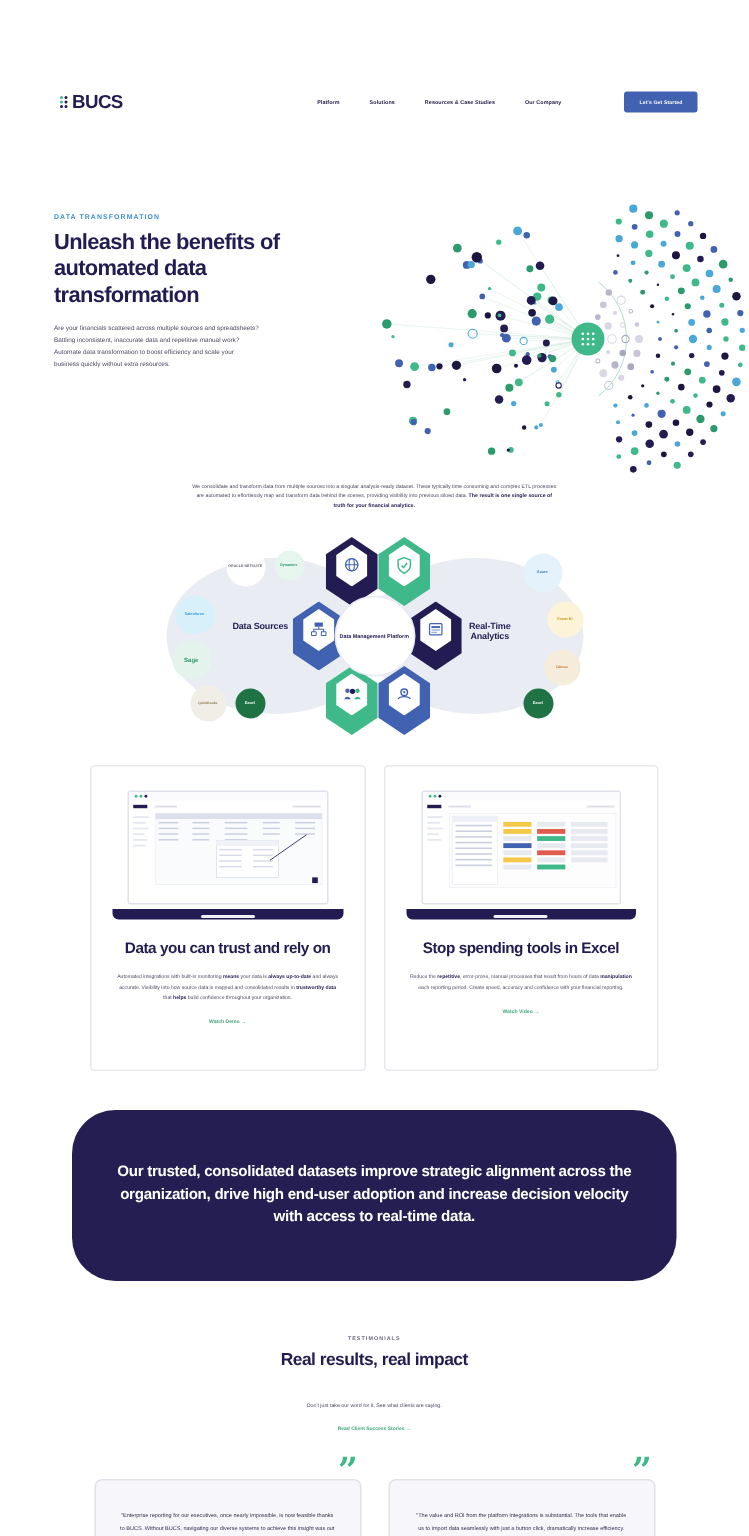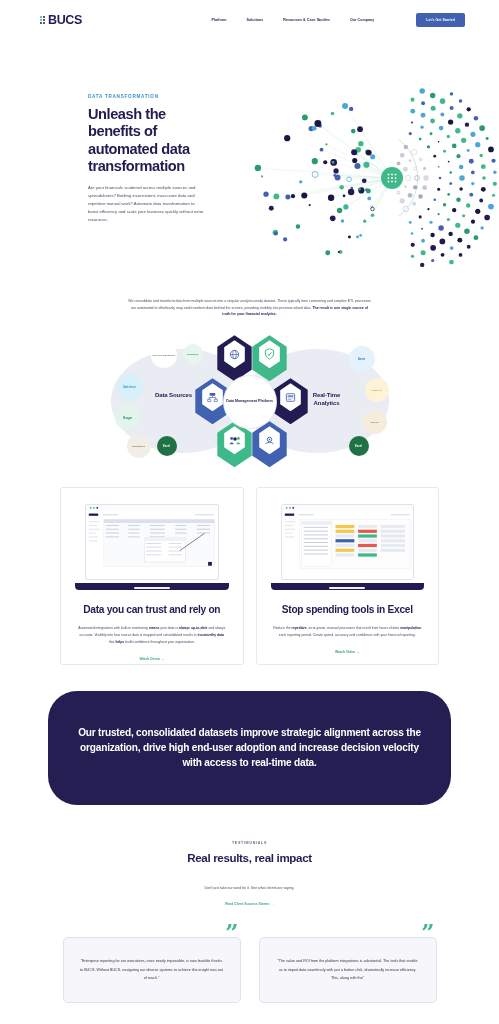--- a/index.html
+++ b/index.html
@@ -12,20 +12,21 @@
   }
   body { width: 499px; overflow-x: hidden; }
 
   
   .nav {
     height: 40px;
     display: flex;
     align-items: center;
     padding: 0 34px 0 40px;
     background: #fff;
+    margin-top: 48px;
   }
   .logo { display: flex; align-items: center; gap: 1px; }
   .logo-dots {
     display: grid;
     grid-template-columns: 2px 2px;
     grid-template-rows: 2px 2px 2px;
     gap: 1px;
     margin-right: 2px;
   }
   .logo-dots i { width: 2px; height: 2px; border-radius: 50%; display: block; }
@@ -61,21 +62,21 @@
     letter-spacing: 0.1px;
   }
 
   
   .hero {
     position: relative;
     display: flex;
     padding: 36px 0 46px 0;
     min-height: 200px;
   }
-  .hero-copy { width: 205px; padding-left: 88px; padding-top: 18px; }
+  .hero-copy { width: 205px; padding-left: 36px; padding-top: 18px; }
   .eyebrow {
     font-size: 4.6px;
     font-weight: 800;
     letter-spacing: 0.75px;
     color: #3a8fd4;
     margin-bottom: 7px;
   }
   .hero-title {
     font-size: 14.6px;
     line-height: 1.19;
@@ -172,21 +173,21 @@
     display: flex;
     gap: 12px;
     padding: 18px 60px 22px 60px;
     justify-content: center;
   }
   .card {
     width: 184px;
     border: 1px solid #e8e8ee;
     border-radius: 3px;
     background: #fff;
-    padding: 14px 12px 0 12px;
+    padding: 14px 12px 26px 12px;
     text-align: center;
   }
   .mock { width: 100%; height: 92px; position: relative; }
   .mock-screen {
     position: absolute;
     left: 12px; right: 12px; top: 2px; bottom: 14px;
     background: #fff;
     border: 1px solid #dfe2ec;
     border-radius: 2px;
     overflow: hidden;

